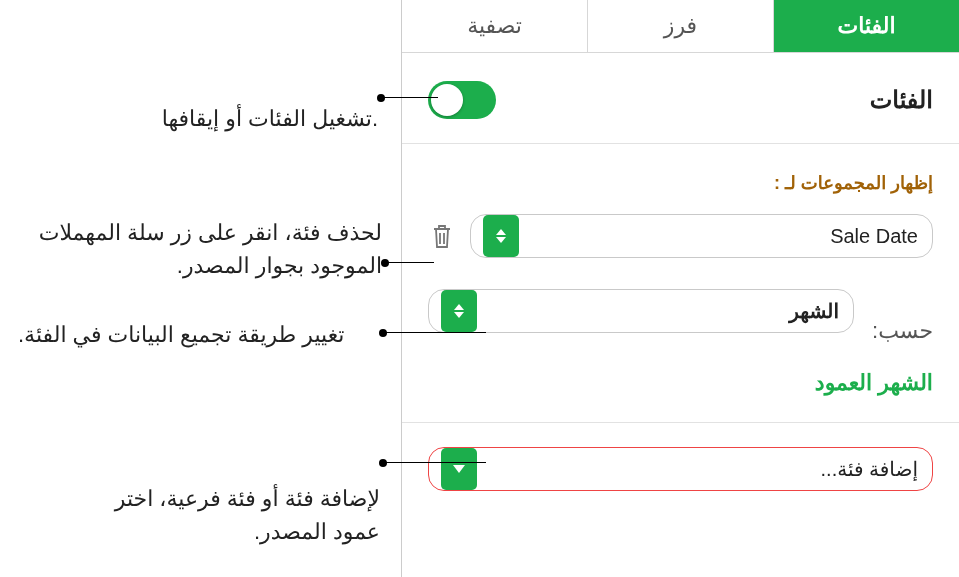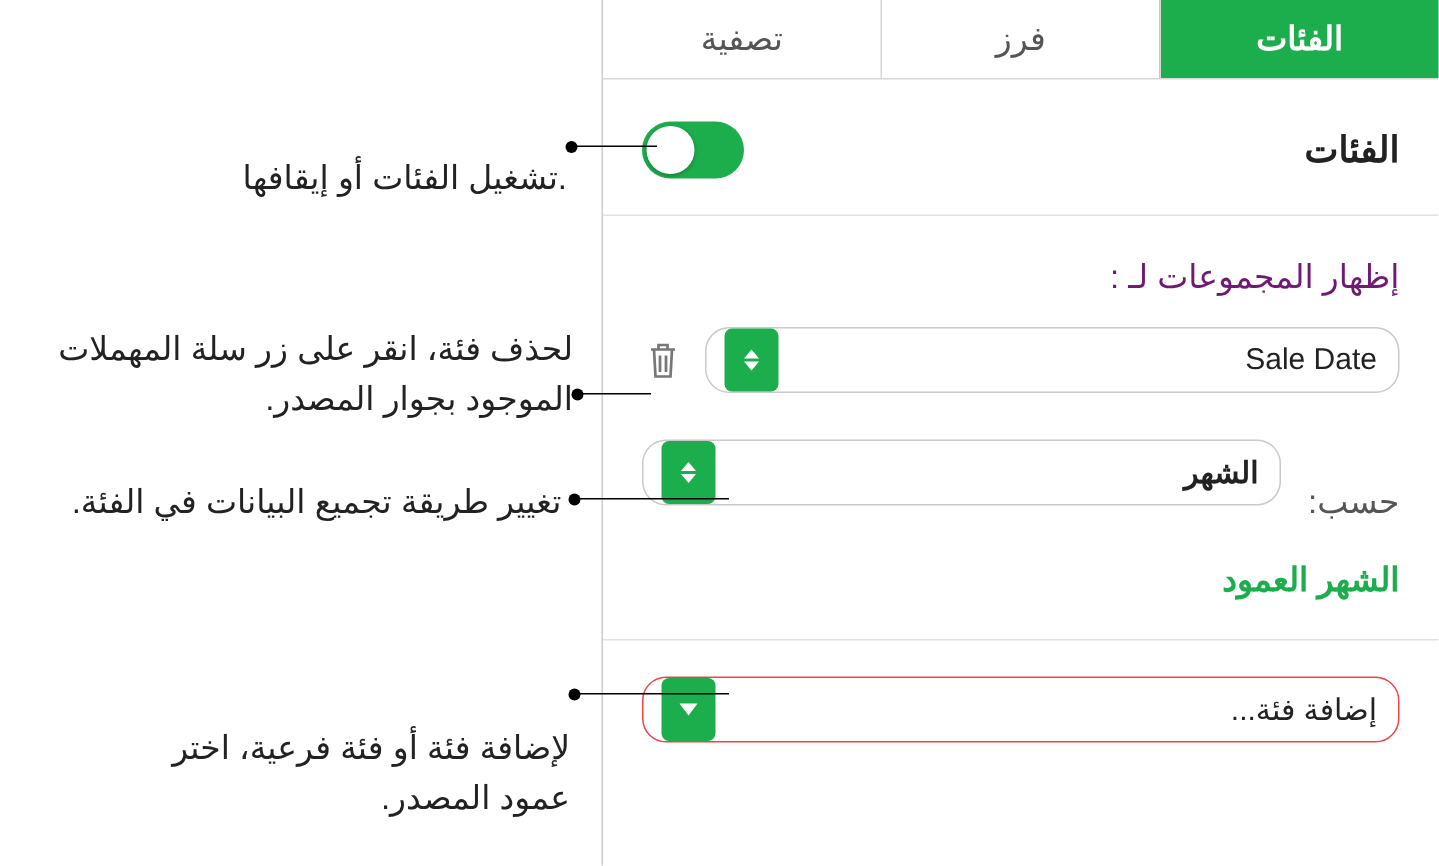--- a/index.html
+++ b/index.html
@@ -66,23 +66,23 @@
     position: absolute;
     left: 3px;
     top: 3px;
     width: 32px;
     height: 32px;
     background: #fff;
     border-radius: 50%;
     box-shadow: 0 1px 3px rgba(0,0,0,0.3);
   }
   .groups-label {
-    font-size: 22px;
-    font-weight: 400;
-    color: #701a75;
+    font-size: 18px;
+    font-weight: 700;
+    color: #a16207;
     padding: 28px 26px 10px;
   }
   .field-row {
     display: flex;
     align-items: center;
     gap: 14px;
     padding: 10px 26px;
   }
   .field-label {
     font-size: 22px;
@@ -236,17 +236,17 @@
   </div>
 
 </div>
 
 <div class="callout" style="top:82px; left:58px; width:320px; text-align:right;margin-top:20px;">.تشغيل الفئات أو إيقافها</div>
 <div class="callout-line" style="top:97px; left:384px; width:54px;"></div>
 
 <div class="callout" style="top:216px; left:12px; width:370px; text-align:right;">لحذف فئة، انقر على زر سلة المهملات الموجود بجوار المصدر.</div>
 <div class="callout-line" style="top:262px; left:388px; width:46px;"></div>
 
-<div class="callout" style="top:318px; left:36px; width:350px; text-align:center;">تغيير طريقة تجميع البيانات في الفئة.</div>
+<div class="callout" style="top:318px; left:18px; width:350px; text-align:left;">تغيير طريقة تجميع البيانات في الفئة.</div>
 <div class="callout-line" style="top:332px; left:386px; width:100px;"></div>
 
 <div class="callout" style="top:448px; left:80px; width:300px; text-align:right;margin-top:34px;">لإضافة فئة أو فئة فرعية، اختر عمود المصدر.</div>
 <div class="callout-line" style="top:462px; left:386px; width:100px;"></div>
 
 </body></html>

